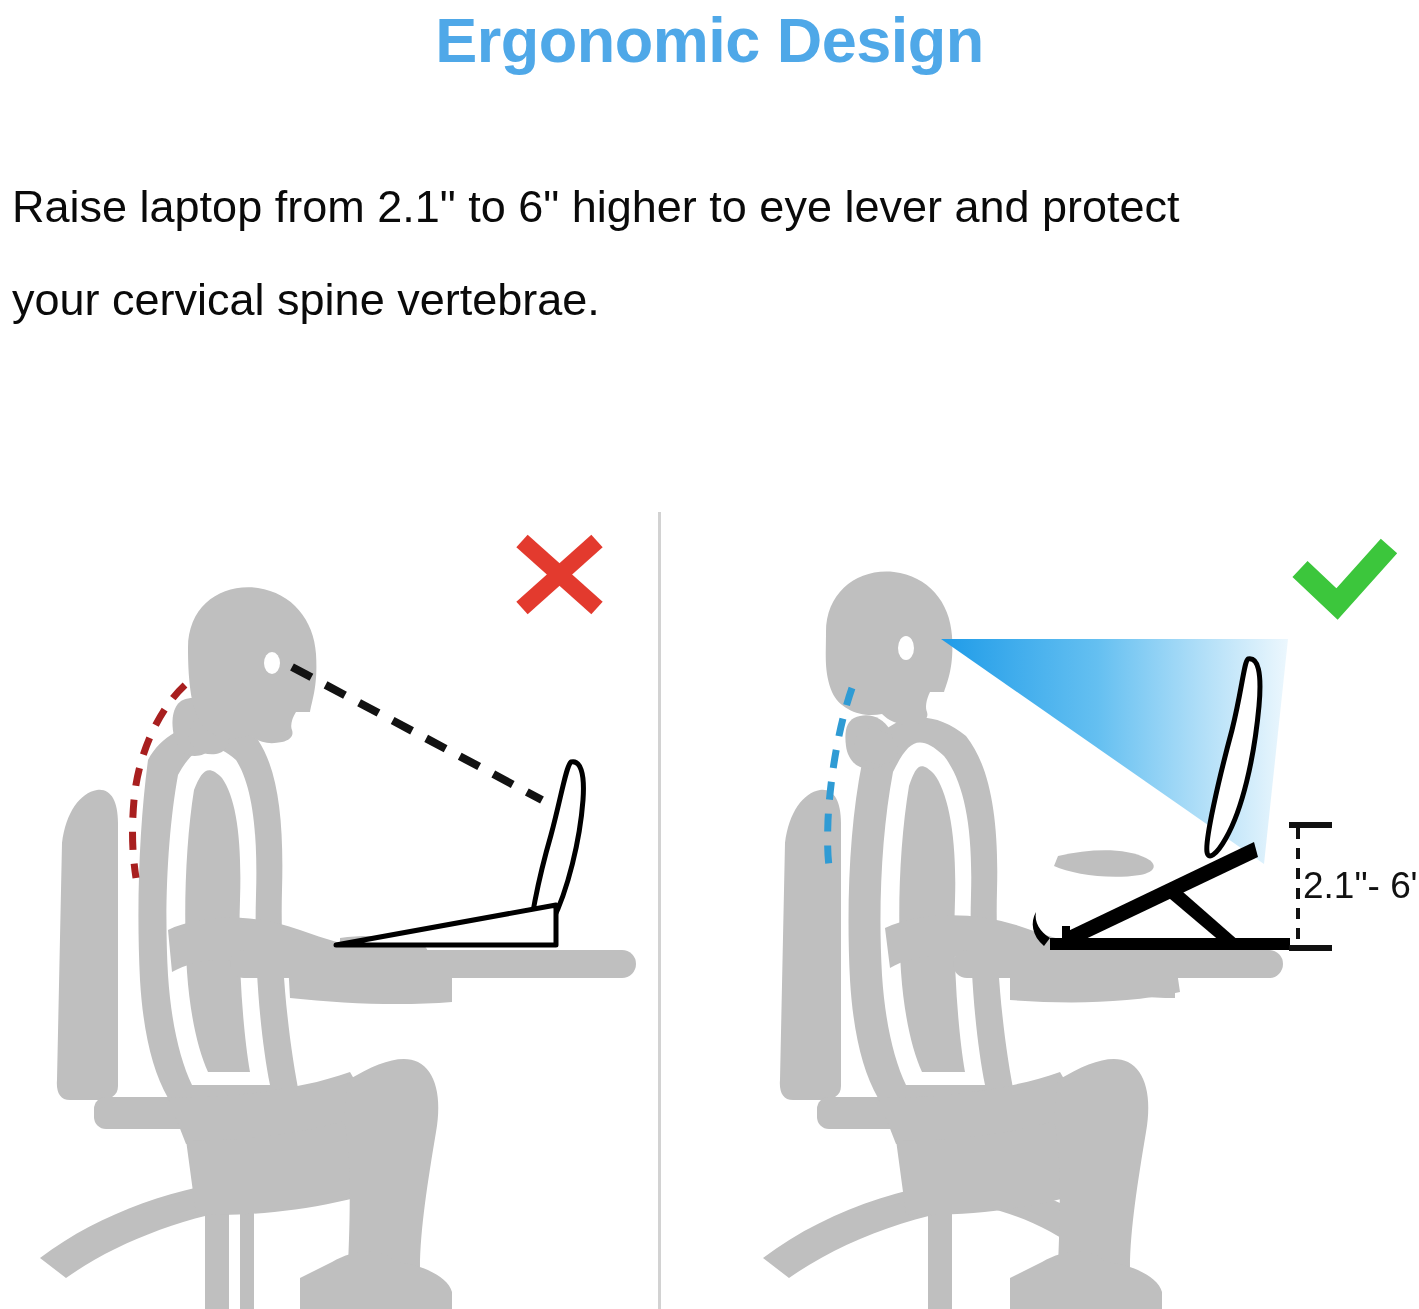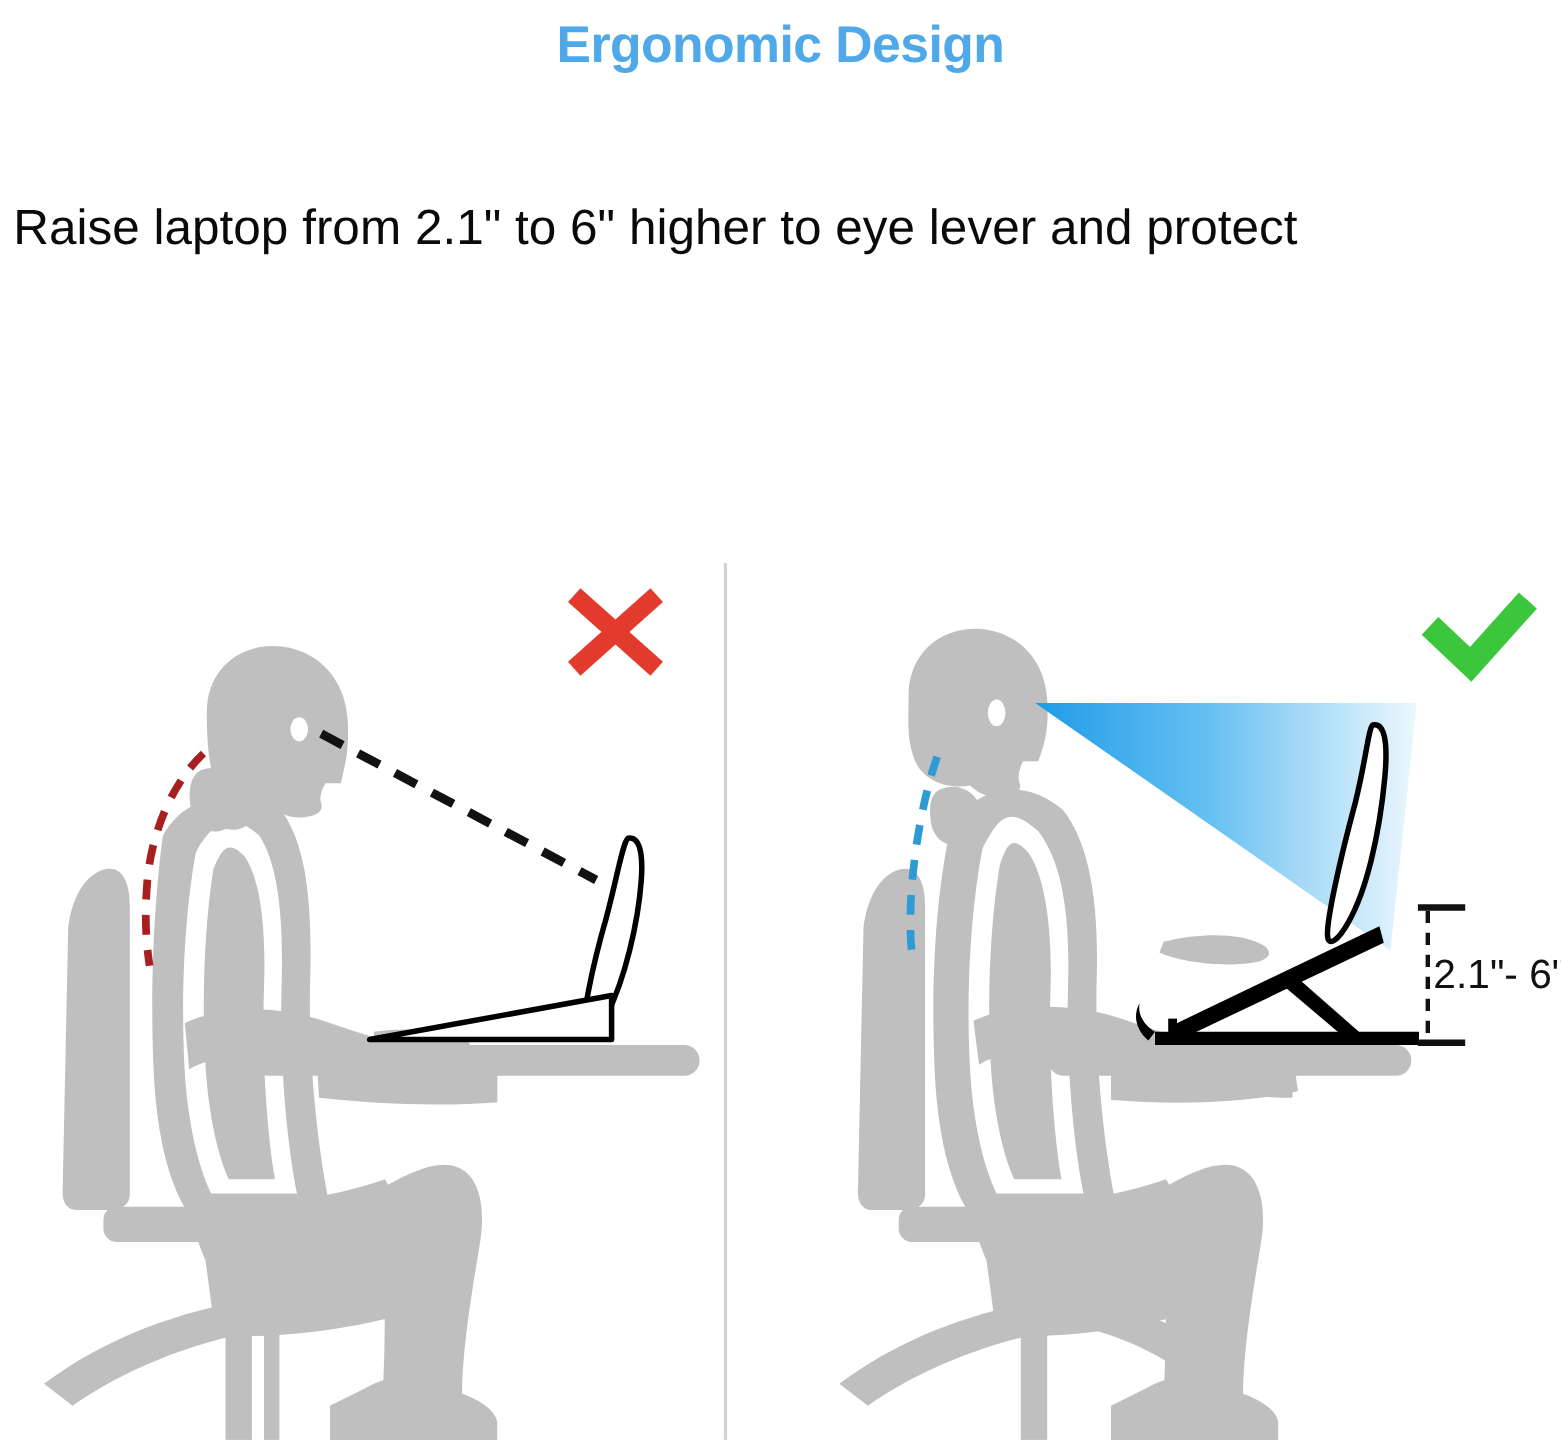--- a/index.html
+++ b/index.html
@@ -18,21 +18,21 @@
     overflow: hidden;
   }
   .title {
     position: absolute;
     left: 0;
     top: 2px;
     width: 1419px;
     text-align: center;
     font-family: "Liberation Sans", sans-serif;
     font-weight: bold;
-    font-size: 47px;
+    font-size: 63px;
     line-height: 76px;
     letter-spacing: -0.5px;
     color: #4FA8E8;
     white-space: nowrap;
   }
   .subtitle {
     position: absolute;
     left: 12px;
     top: 160px;
     width: 1395px;
@@ -64,20 +64,21 @@
 </style>
 </head>
 <body>
 
 <div id="page">
 
   <div class="title">Ergonomic Design</div>
 
   <div class="subtitle">
     <div>Raise laptop from 2.1" to 6" higher to eye lever and protect</div>
+    <div>your cervical spine vertebrae.</div>
   </div>
 
   <div class="divider"></div>
 
   <svg class="svgwrap" width="1419" height="1309" viewBox="0 0 1419 1309">
     <defs>
       <linearGradient id="coneGrad" x1="0" y1="0" x2="1" y2="0">
         <stop offset="0%" stop-color="#1E9BE8" stop-opacity="1"></stop>
         <stop offset="45%" stop-color="#5CBCF0" stop-opacity="0.95"></stop>
         <stop offset="100%" stop-color="#EAF6FD" stop-opacity="0.9"></stop>

